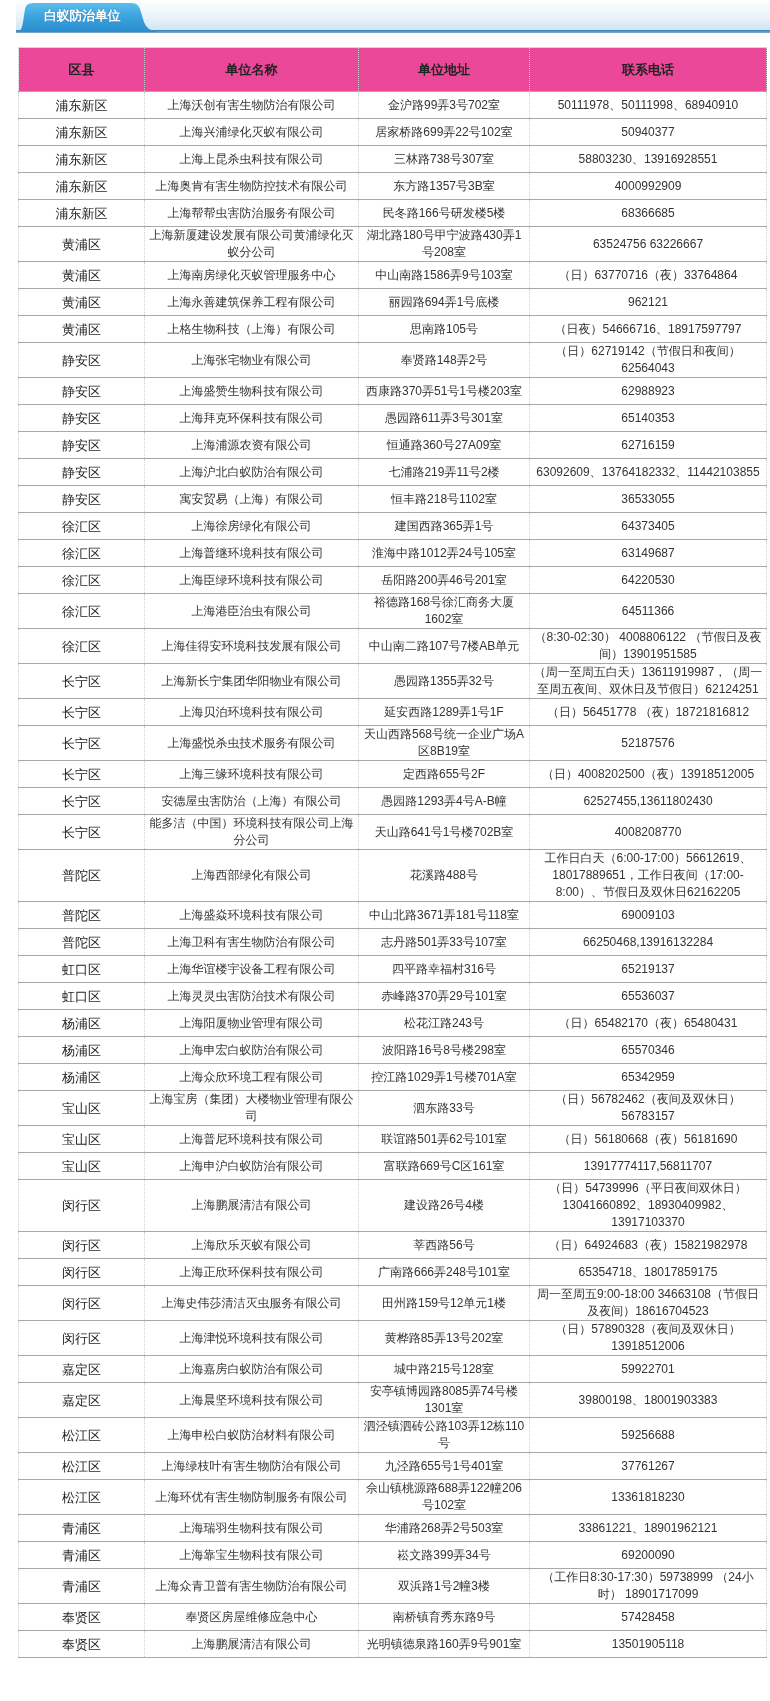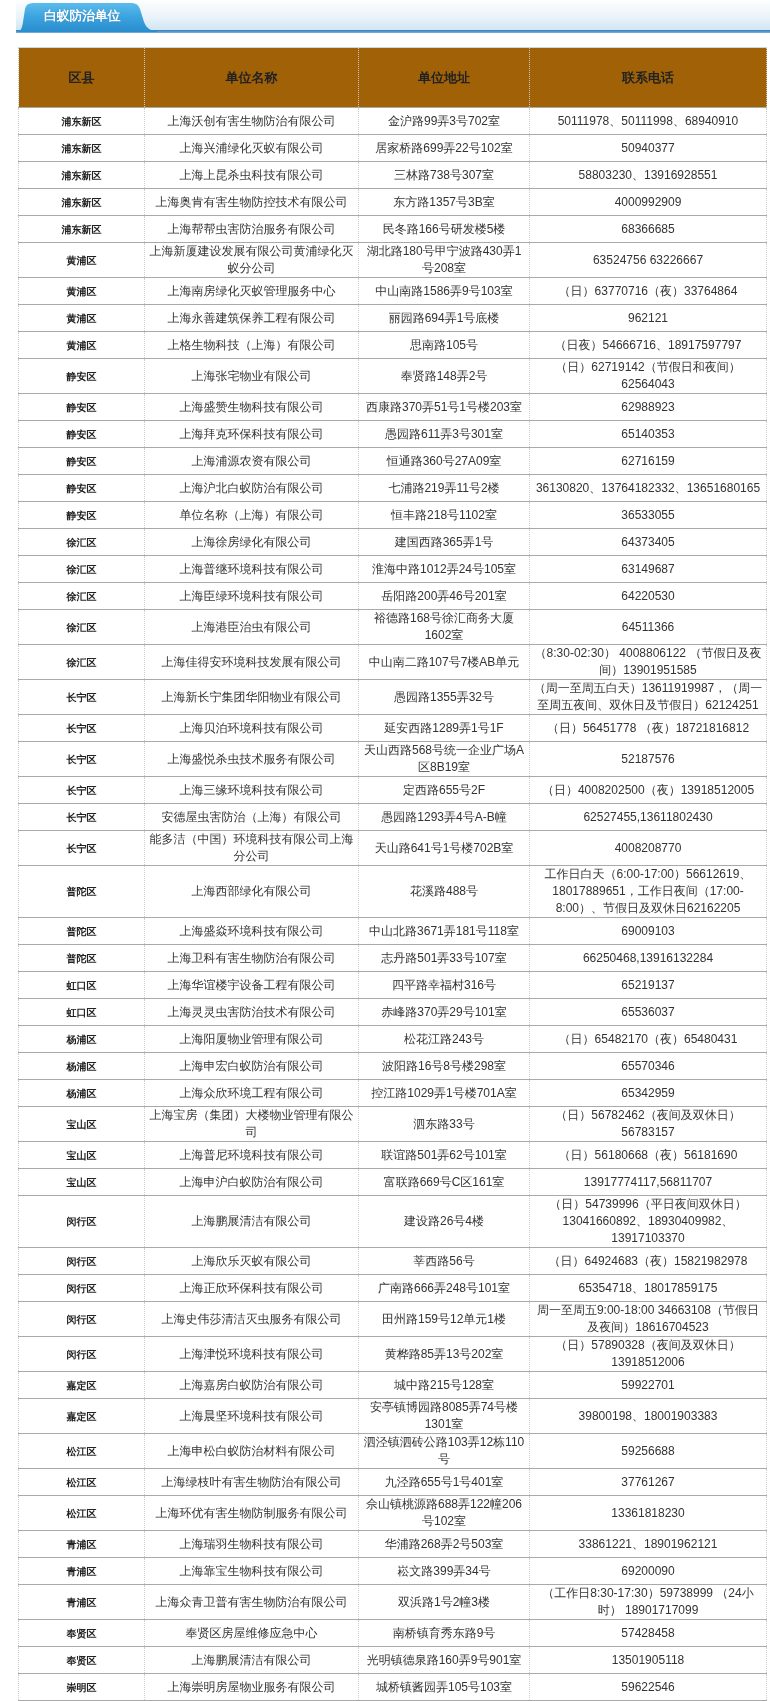--- a/index.html
+++ b/index.html
@@ -31,49 +31,49 @@
     table.units {
       position: absolute;
       left: 18px;
       top: 47px;
       width: 748px;
       border-collapse: collapse;
       table-layout: fixed;
     }
     table.units th {
       height: 27px;
-      background: #a16207;
+      background: #ec4899;
       font-size: 13px;
       font-weight: bold;
       color: #222222;
       line-height: 17px;
       text-align: center;
       vertical-align: middle;
-      padding: 16px 3px;
+      padding: 8px 3px;
       border-top: 1px solid #c3dbe2;
       border-bottom: 1px solid #a9a9a9;
       border-left: 1px dotted #c6c6c6;
       border-right: 1px dotted #c6c6c6;
     }
     table.units td {
       height: 26px;
       font-size: 12px;
       color: #333333;
       line-height: 17px;
       text-align: center;
       vertical-align: middle;
       padding: 0 3px;
       border-bottom: 1px solid #a9a9a9;
       border-left: 1px dotted #cfcfcf;
       border-right: 1px dotted #cfcfcf;
       word-break: normal;
     }
     table.units td.district {
-      font-weight: bold;
-      font-size: 10px;
+      font-weight: normal;
+      font-size: 13px;
       color: #222222;
     }
   </style>
 </head>
 <body>
 
 <div class="banner">
   <svg width="770" height="34" viewBox="0 0 770 34">
     <defs>
       <linearGradient id="bannerBg" x1="0" y1="0" x2="0" y2="1">
@@ -202,26 +202,26 @@
     <td class="district">静安区</td>
     <td>上海浦源农资有限公司</td>
     <td>恒通路360号27A09室</td>
     <td>62716159</td>
   </tr>
 
   <tr>
     <td class="district">静安区</td>
     <td>上海沪北白蚁防治有限公司</td>
     <td>七浦路219弄11号2楼</td>
-    <td>36130820、13764182332、13651680165</td>
-  </tr>
-
-  <tr>
-    <td class="district">静安区</td>
-    <td>单位名称（上海）有限公司</td>
+    <td>63092609、13764182332、11442103855</td>
+  </tr>
+
+  <tr>
+    <td class="district">静安区</td>
+    <td>寓安贸易（上海）有限公司</td>
     <td>恒丰路218号1102室</td>
     <td>36533055</td>
   </tr>
 
   <tr>
     <td class="district">徐汇区</td>
     <td>上海徐房绿化有限公司</td>
     <td>建国西路365弄1号</td>
     <td>64373405</td>
   </tr>
@@ -472,20 +472,14 @@
     <td>57428458</td>
   </tr>
 
   <tr>
     <td class="district">奉贤区</td>
     <td>上海鹏展清洁有限公司</td>
     <td>光明镇德泉路160弄9号901室</td>
     <td>13501905118</td>
   </tr>
 
-  <tr>
-    <td class="district">崇明区</td>
-    <td>上海崇明房屋物业服务有限公司</td>
-    <td>城桥镇酱园弄105号103室</td>
-    <td>59622546</td>
-  </tr>
 </tbody>
 </table>
 
 </body></html>

